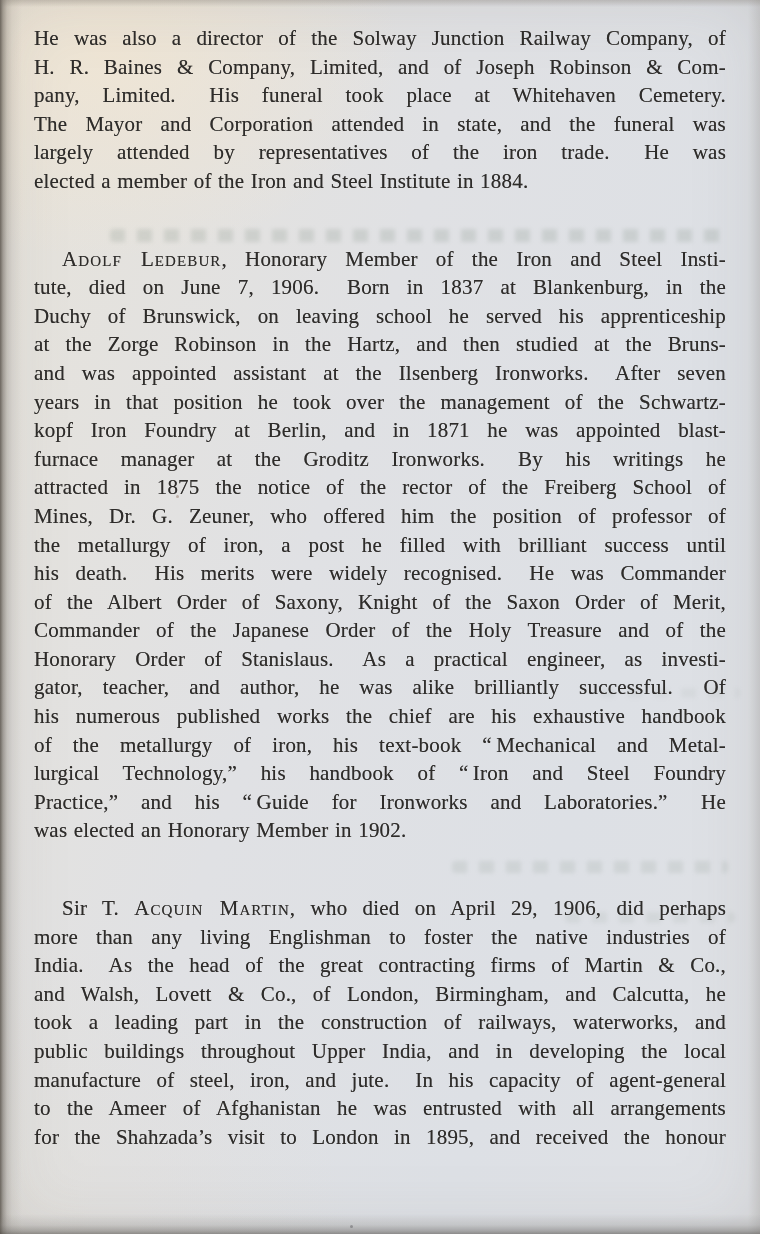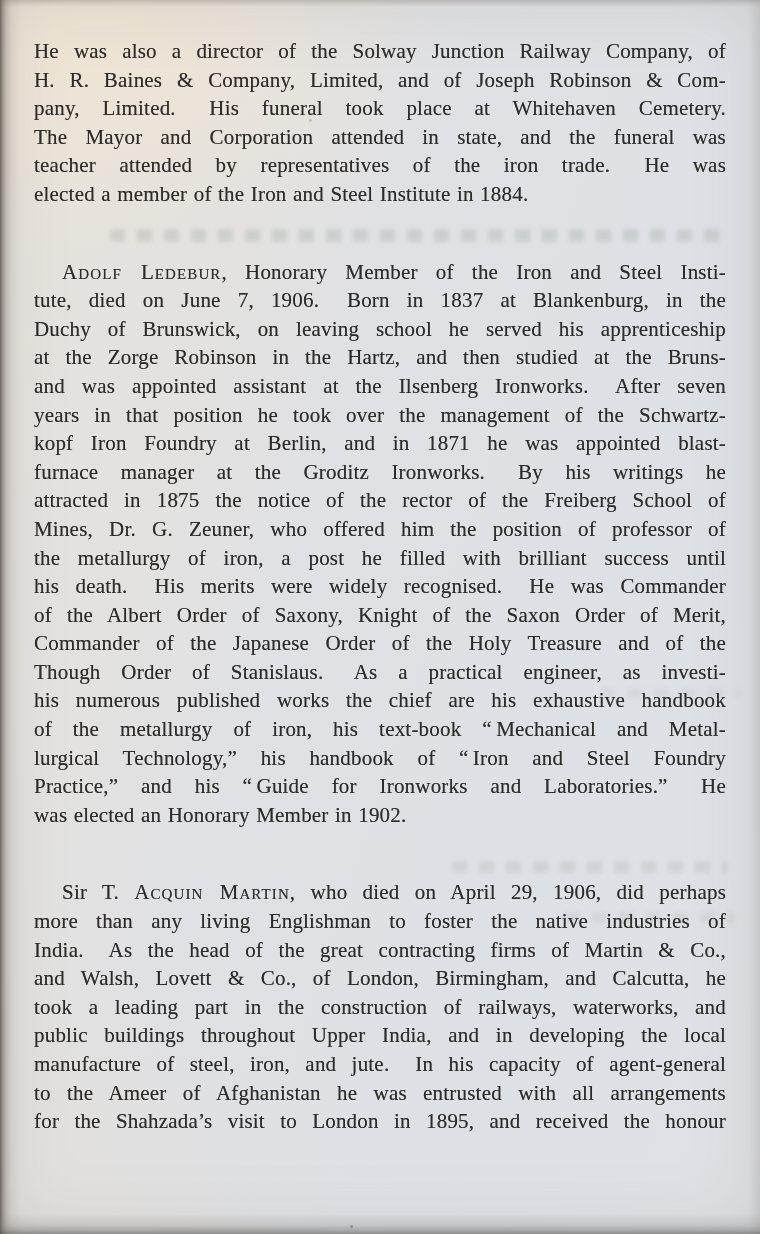--- a/index.html
+++ b/index.html
@@ -45,21 +45,21 @@
     position: absolute; z-index: 1; pointer-events: none;
     background: repeating-linear-gradient(90deg,
       rgba(126,141,129,0.55) 0px, rgba(126,141,129,0.55) 15px,
       rgba(126,141,129,0) 15px, rgba(126,141,129,0) 27px);
     filter: blur(2px); border-radius: 4px;
   }
   .speck { position: absolute; z-index: 2; border-radius: 50%; pointer-events: none; }
   
   .column {
     position: absolute; z-index: 3;
-    left: 0; top: 15px; width: 760px;
+    left: 0; top: 2px; width: 760px;
     padding: 22px 34px 0 34px;
     box-sizing: border-box;
     font-size: 21px;
     line-height: 28.6px;
     color: #2e2c2a;
     letter-spacing: 0.2px;
     word-spacing: 1px;
     text-shadow: 0 0 0.55px rgba(46,44,42,0.55);
     filter: blur(0.25px);
   }
@@ -82,39 +82,40 @@
   <div class="speck" style="left:350px; top:1225px; width:3px; height:3px; background:rgba(92,92,98,0.5);"></div>
   <div class="speck" style="left:176px; top:495px; width:3px; height:3px; background:rgba(140,110,95,0.45);"></div>
   <div class="speck" style="left:309px; top:119px; width:3px; height:3px; background:rgba(150,120,100,0.4);"></div>
 
   <div class="column">
       <div class="para">
         <div class="line"><span>He was also a director of the Solway Junction Railway Company, of</span></div>
         <div class="line"><span>H. R. Baines &amp; Company, Limited, and of Joseph Robinson &amp; Com-</span></div>
         <div class="line"><span>pany, Limited.  His funeral took place at Whitehaven Cemetery.</span></div>
         <div class="line"><span>The Mayor and Corporation attended in state, and the funeral was</span></div>
-        <div class="line"><span>teacher attended by representatives of the iron trade.  He was</span></div>
+        <div class="line"><span>largely attended by representatives of the iron trade.  He was</span></div>
         <div class="line no-just"><span>elected a member of the Iron and Steel Institute in 1884.</span></div>
       </div>
       <div class="para indent">
         <div class="line"><span class="sc">Adolf Ledebur</span><span>, Honorary Member of the Iron and Steel Insti-</span></div>
         <div class="line"><span>tute, died on June 7, 1906.  Born in 1837 at Blankenburg, in the</span></div>
         <div class="line"><span>Duchy of Brunswick, on leaving school he served his apprenticeship</span></div>
         <div class="line"><span>at the Zorge Robinson in the Hartz, and then studied at the Bruns-</span></div>
         <div class="line"><span>and was appointed assistant at the Ilsenberg Ironworks.  After seven</span></div>
         <div class="line"><span>years in that position he took over the management of the Schwartz-</span></div>
         <div class="line"><span>kopf Iron Foundry at Berlin, and in 1871 he was appointed blast-</span></div>
         <div class="line"><span>furnace manager at the Groditz Ironworks.  By his writings he</span></div>
         <div class="line"><span>attracted in 1875 the notice of the rector of the Freiberg School of</span></div>
         <div class="line"><span>Mines, Dr. G. Zeuner, who offered him the position of professor of</span></div>
         <div class="line"><span>the metallurgy of iron, a post he filled with brilliant success until</span></div>
         <div class="line"><span>his death.  His merits were widely recognised.  He was Commander</span></div>
         <div class="line"><span>of the Albert Order of Saxony, Knight of the Saxon Order of Merit,</span></div>
         <div class="line"><span>Commander of the Japanese Order of the Holy Treasure and of the</span></div>
-        <div class="line"><span>Though Order of Stanislaus.  As a practical engineer, as investi-</span></div>
+        <div class="line"><span>Honorary Order of Stanislaus.  As a practical engineer, as investi-</span></div>
+        <div class="line"><span>gator, teacher, and author, he was alike brilliantly successful.  Of</span></div>
         <div class="line"><span>his numerous published works the chief are his exhaustive handbook</span></div>
         <div class="line"><span>of the metallurgy of iron, his text-book “ Mechanical and Metal-</span></div>
         <div class="line"><span>lurgical Technology,” his handbook of “ Iron and Steel Foundry</span></div>
         <div class="line"><span>Practice,” and his “ Guide for Ironworks and Laboratories.”  He</span></div>
         <div class="line no-just"><span>was elected an Honorary Member in 1902.</span></div>
       </div>
       <div class="para indent">
         <div class="line"><span>Sir T. </span><span class="sc">Acquin Martin</span><span>, who died on April 29, 1906, did perhaps</span></div>
         <div class="line"><span>more than any living Englishman to foster the native industries of</span></div>
         <div class="line"><span>India.  As the head of the great contracting firms of Martin &amp; Co.,</span></div>

